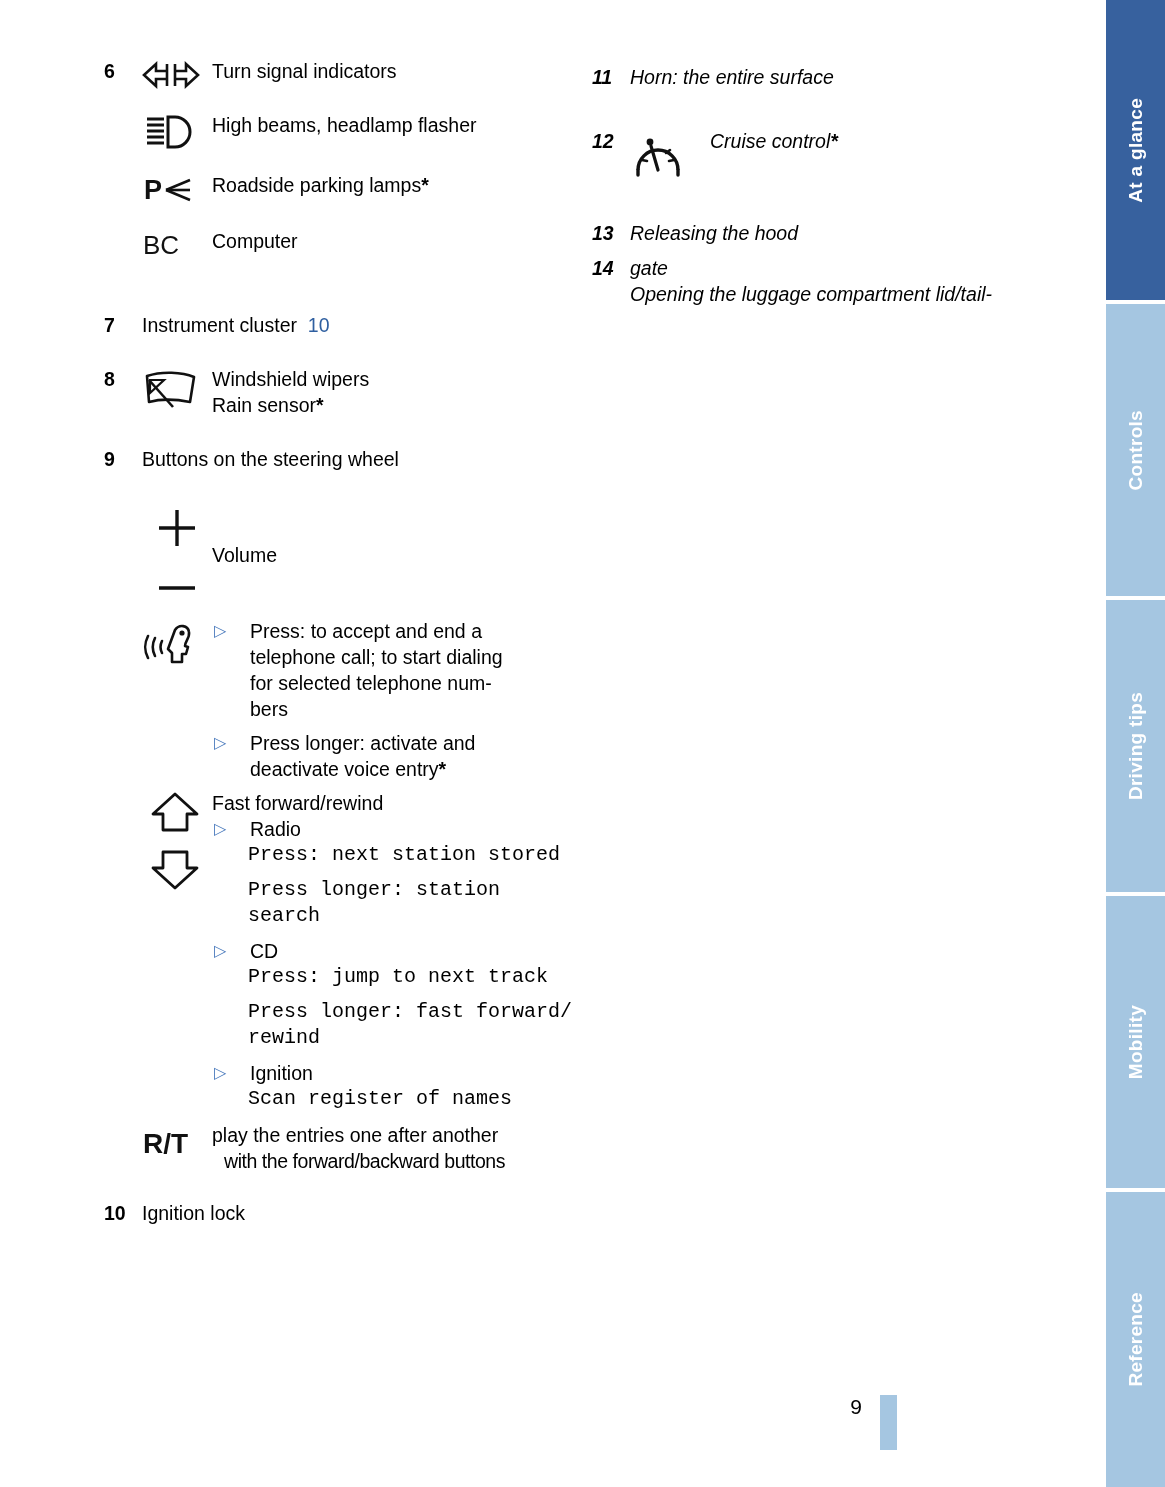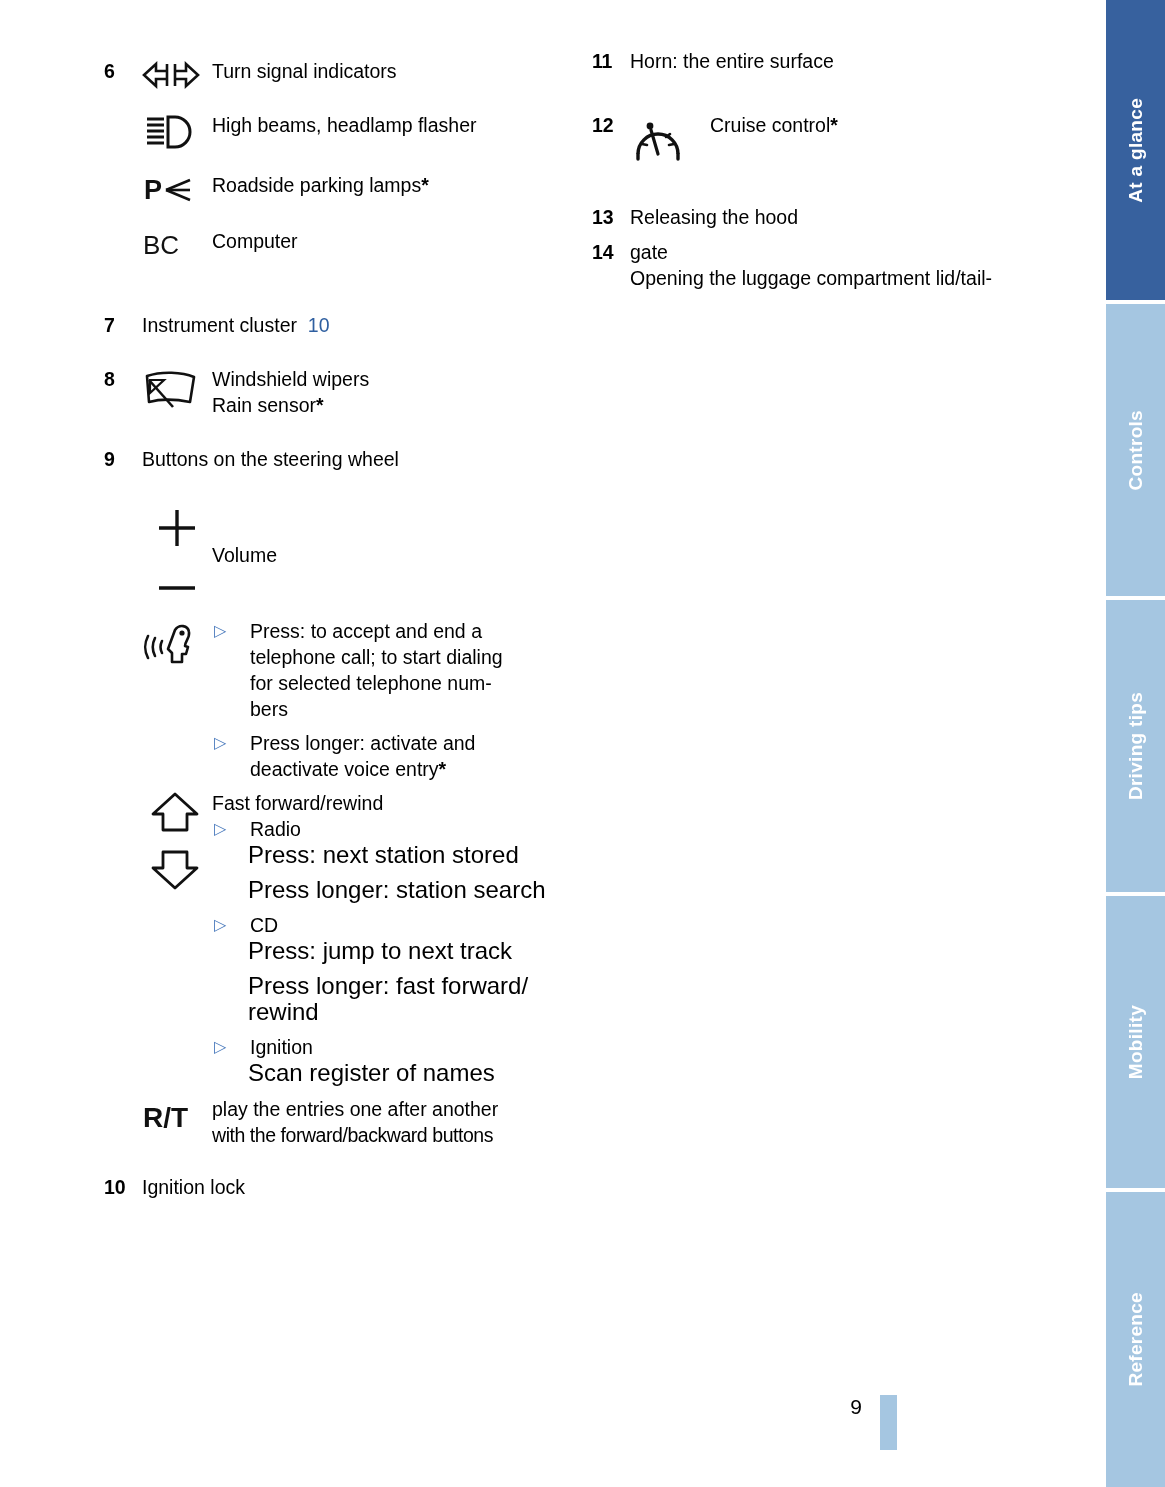--- a/index.html
+++ b/index.html
@@ -28,22 +28,23 @@
   
   .col-left {
     position: absolute;
     left: 104px;
     top: 58px;
     width: 470px;
   }
   .col-right {
     position: absolute;
     left: 592px;
-    top: 48px;
+    top: 64px;
     width: 460px;
+    font-style: italic;
   }
 
   
   .item {
     display: flex;
     align-items: flex-start;
   }
   .item-num {
     font-weight: bold;
     font-size: 19.5px;
@@ -89,30 +90,31 @@
     line-height: 26px;
     padding-left: 2px;
   }
   .bullet-text {
     flex: 1 1 auto;
     font-size: 19.5px;
     line-height: 26px;
   }
   .sub-line {
     margin-left: 36px;
-    font-size: 24px;
-    line-height: 26px;
+    font-size: 20px;
+    line-height: 26px;
+    font-family: Liberation Mono, monospace;
   }
 
   .pageref { color: #2f5fa0; }
   .asterisk { font-weight: bold; font-size: 19.5px; }
   .gap-m { height: 22px; }
 
   
-  .tight { letter-spacing: -0.45px; }
+  .tight { letter-spacing: -0.45px; margin-left: 12px; }
 
   
   .sidebar {
     position: absolute;
     top: 0;
     left: 1102px;
     width: 63px;
     height: 1487px;
     background: #ffffff;
   }

